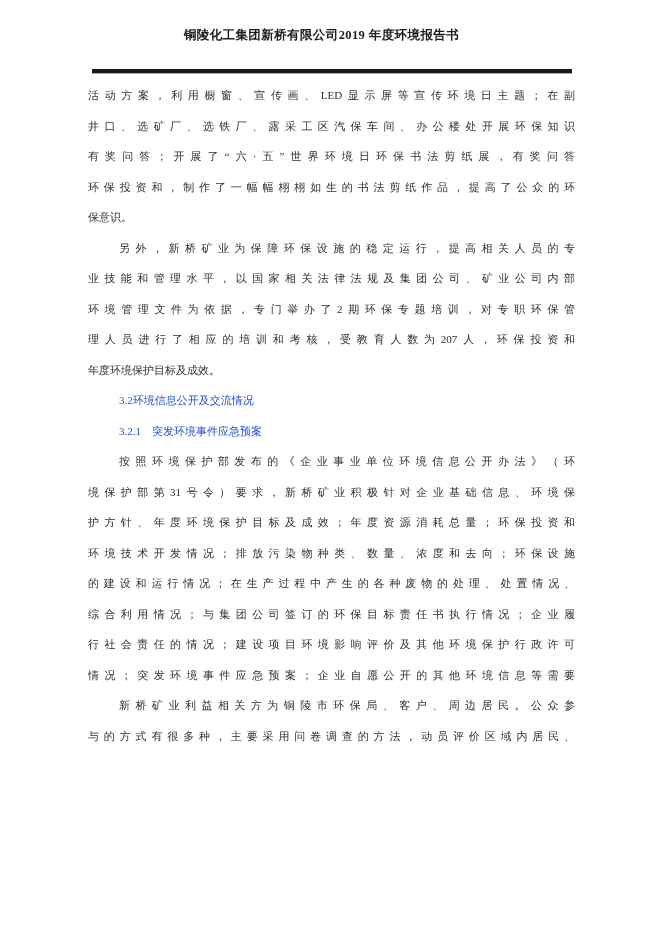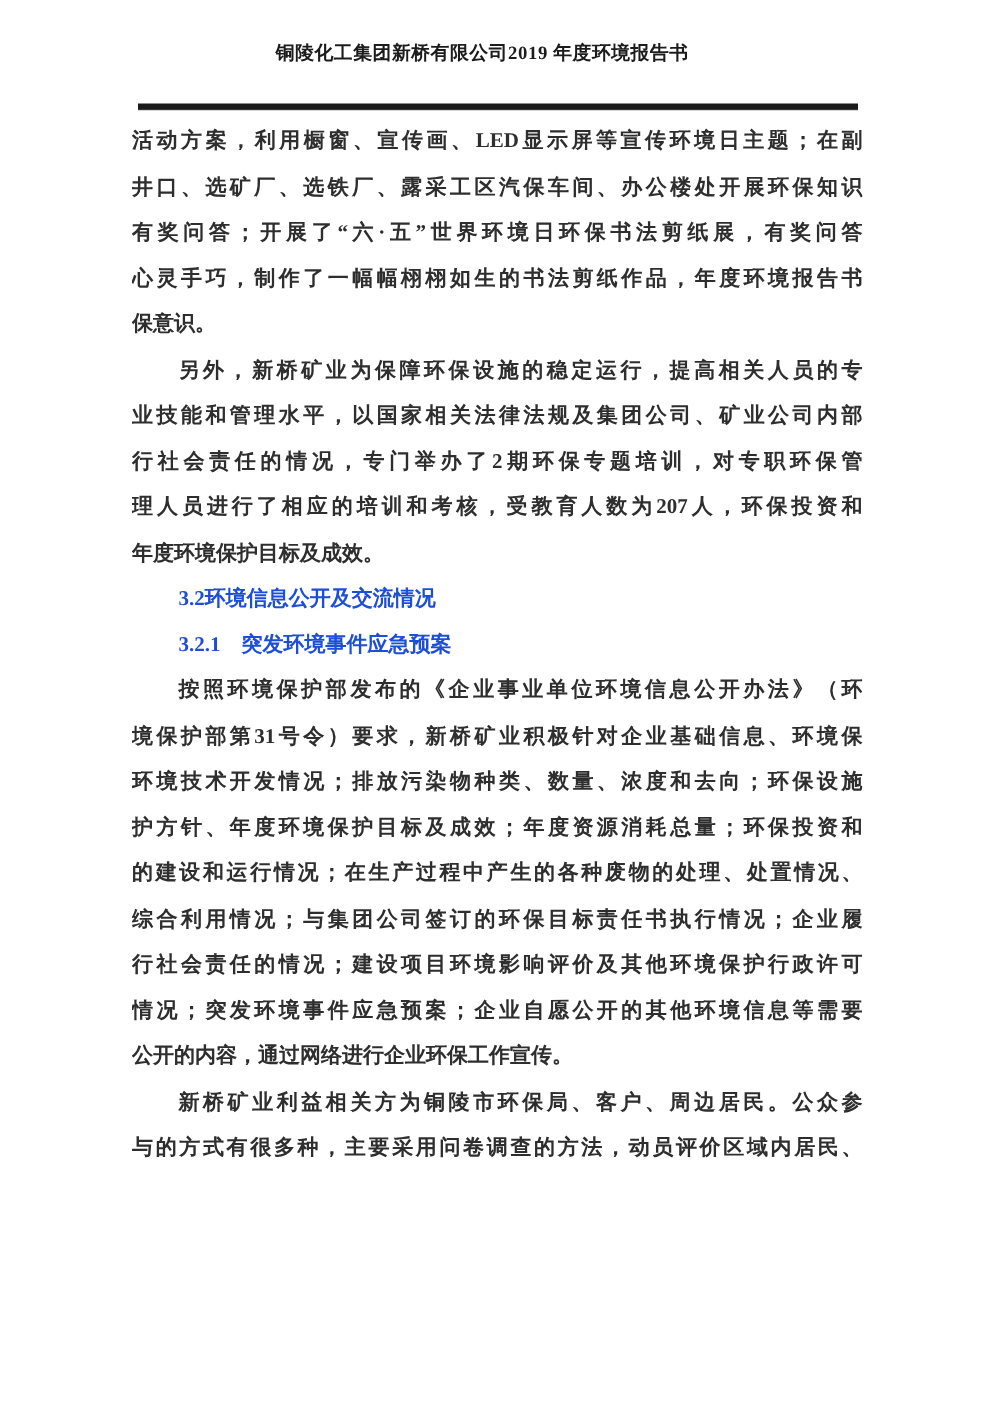--- a/index.html
+++ b/index.html
@@ -36,25 +36,24 @@
     background: var(--rule-color);
     box-shadow: 0 0.5px 0 #555;
   }
   .doc-body {
     position: absolute;
     top: 80px; left: 88px; width: 487px;
   }
   .line {
     height: 30.5px;
     line-height: 30.5px;
-    font-size: 14px;
+    font-size: 11px;
     color: var(--text-color);
     overflow: hidden;
     white-space: nowrap;
-    font-weight: bold;
   }
   .line.justify {
     white-space: normal;
     text-align: justify;
     text-align-last: justify;
     text-justify: inter-character;
   }
   .line.indent { text-indent: 31px; }
   .block.heading .line { color: #1d4ed8; }
   .footer {
@@ -70,46 +69,45 @@
 <body>
 
 <div class="page">
   <div class="header-title">铜陵化工集团新桥有限公司2019 年度环境报告书</div>
   <div class="header-rule"></div>
   <div class="doc-body">
       <div class="block paragraph">
         <div class="line justify">活动方案，利用橱窗、宣传画、LED显示屏等宣传环境日主题；在副</div>
         <div class="line justify">井口、选矿厂、选铁厂、露采工区汽保车间、办公楼处开展环保知识</div>
         <div class="line justify">有奖问答；开展了“六·五”世界环境日环保书法剪纸展，有奖问答</div>
-        <div class="line justify">心灵手巧，制作了一幅幅栩栩如生的书法剪纸作品，年度环境报告书</div>
+        <div class="line justify">环保投资和，制作了一幅幅栩栩如生的书法剪纸作品，提高了公众的环</div>
         <div class="line">保意识。</div>
       </div>
       <div class="block paragraph">
         <div class="line justify indent">另外，新桥矿业为保障环保设施的稳定运行，提高相关人员的专</div>
         <div class="line justify">业技能和管理水平，以国家相关法律法规及集团公司、矿业公司内部</div>
-        <div class="line justify">行社会责任的情况，专门举办了2期环保专题培训，对专职环保管</div>
+        <div class="line justify">环境管理文件为依据，专门举办了2期环保专题培训，对专职环保管</div>
         <div class="line justify">理人员进行了相应的培训和考核，受教育人数为207人，环保投资和</div>
         <div class="line">年度环境保护目标及成效。</div>
       </div>
       <div class="block heading">
         <div class="line indent">3.2环境信息公开及交流情况</div>
       </div>
       <div class="block heading">
         <div class="line indent">3.2.1　突发环境事件应急预案</div>
       </div>
       <div class="block paragraph">
         <div class="line justify indent">按照环境保护部发布的《企业事业单位环境信息公开办法》（环</div>
         <div class="line justify">境保护部第31号令）要求，新桥矿业积极针对企业基础信息、环境保</div>
+        <div class="line justify">护方针、年度环境保护目标及成效；年度资源消耗总量；环保投资和</div>
         <div class="line justify">环境技术开发情况；排放污染物种类、数量、浓度和去向；环保设施</div>
-        <div class="line justify">护方针、年度环境保护目标及成效；年度资源消耗总量；环保投资和</div>
         <div class="line justify">的建设和运行情况；在生产过程中产生的各种废物的处理、处置情况、</div>
         <div class="line justify">综合利用情况；与集团公司签订的环保目标责任书执行情况；企业履</div>
         <div class="line justify">行社会责任的情况；建设项目环境影响评价及其他环境保护行政许可</div>
         <div class="line justify">情况；突发环境事件应急预案；企业自愿公开的其他环境信息等需要</div>
-        <div class="line">公开的内容，通过网络进行企业环保工作宣传。</div>
       </div>
       <div class="block paragraph">
         <div class="line justify indent">新桥矿业利益相关方为铜陵市环保局、客户、周边居民。公众参</div>
         <div class="line justify">与的方式有很多种，主要采用问卷调查的方法，动员评价区域内居民、</div>
       </div>
     </div>
   <div class="footer">
     <span>- 12 -</span>
   </div>
 </div>

